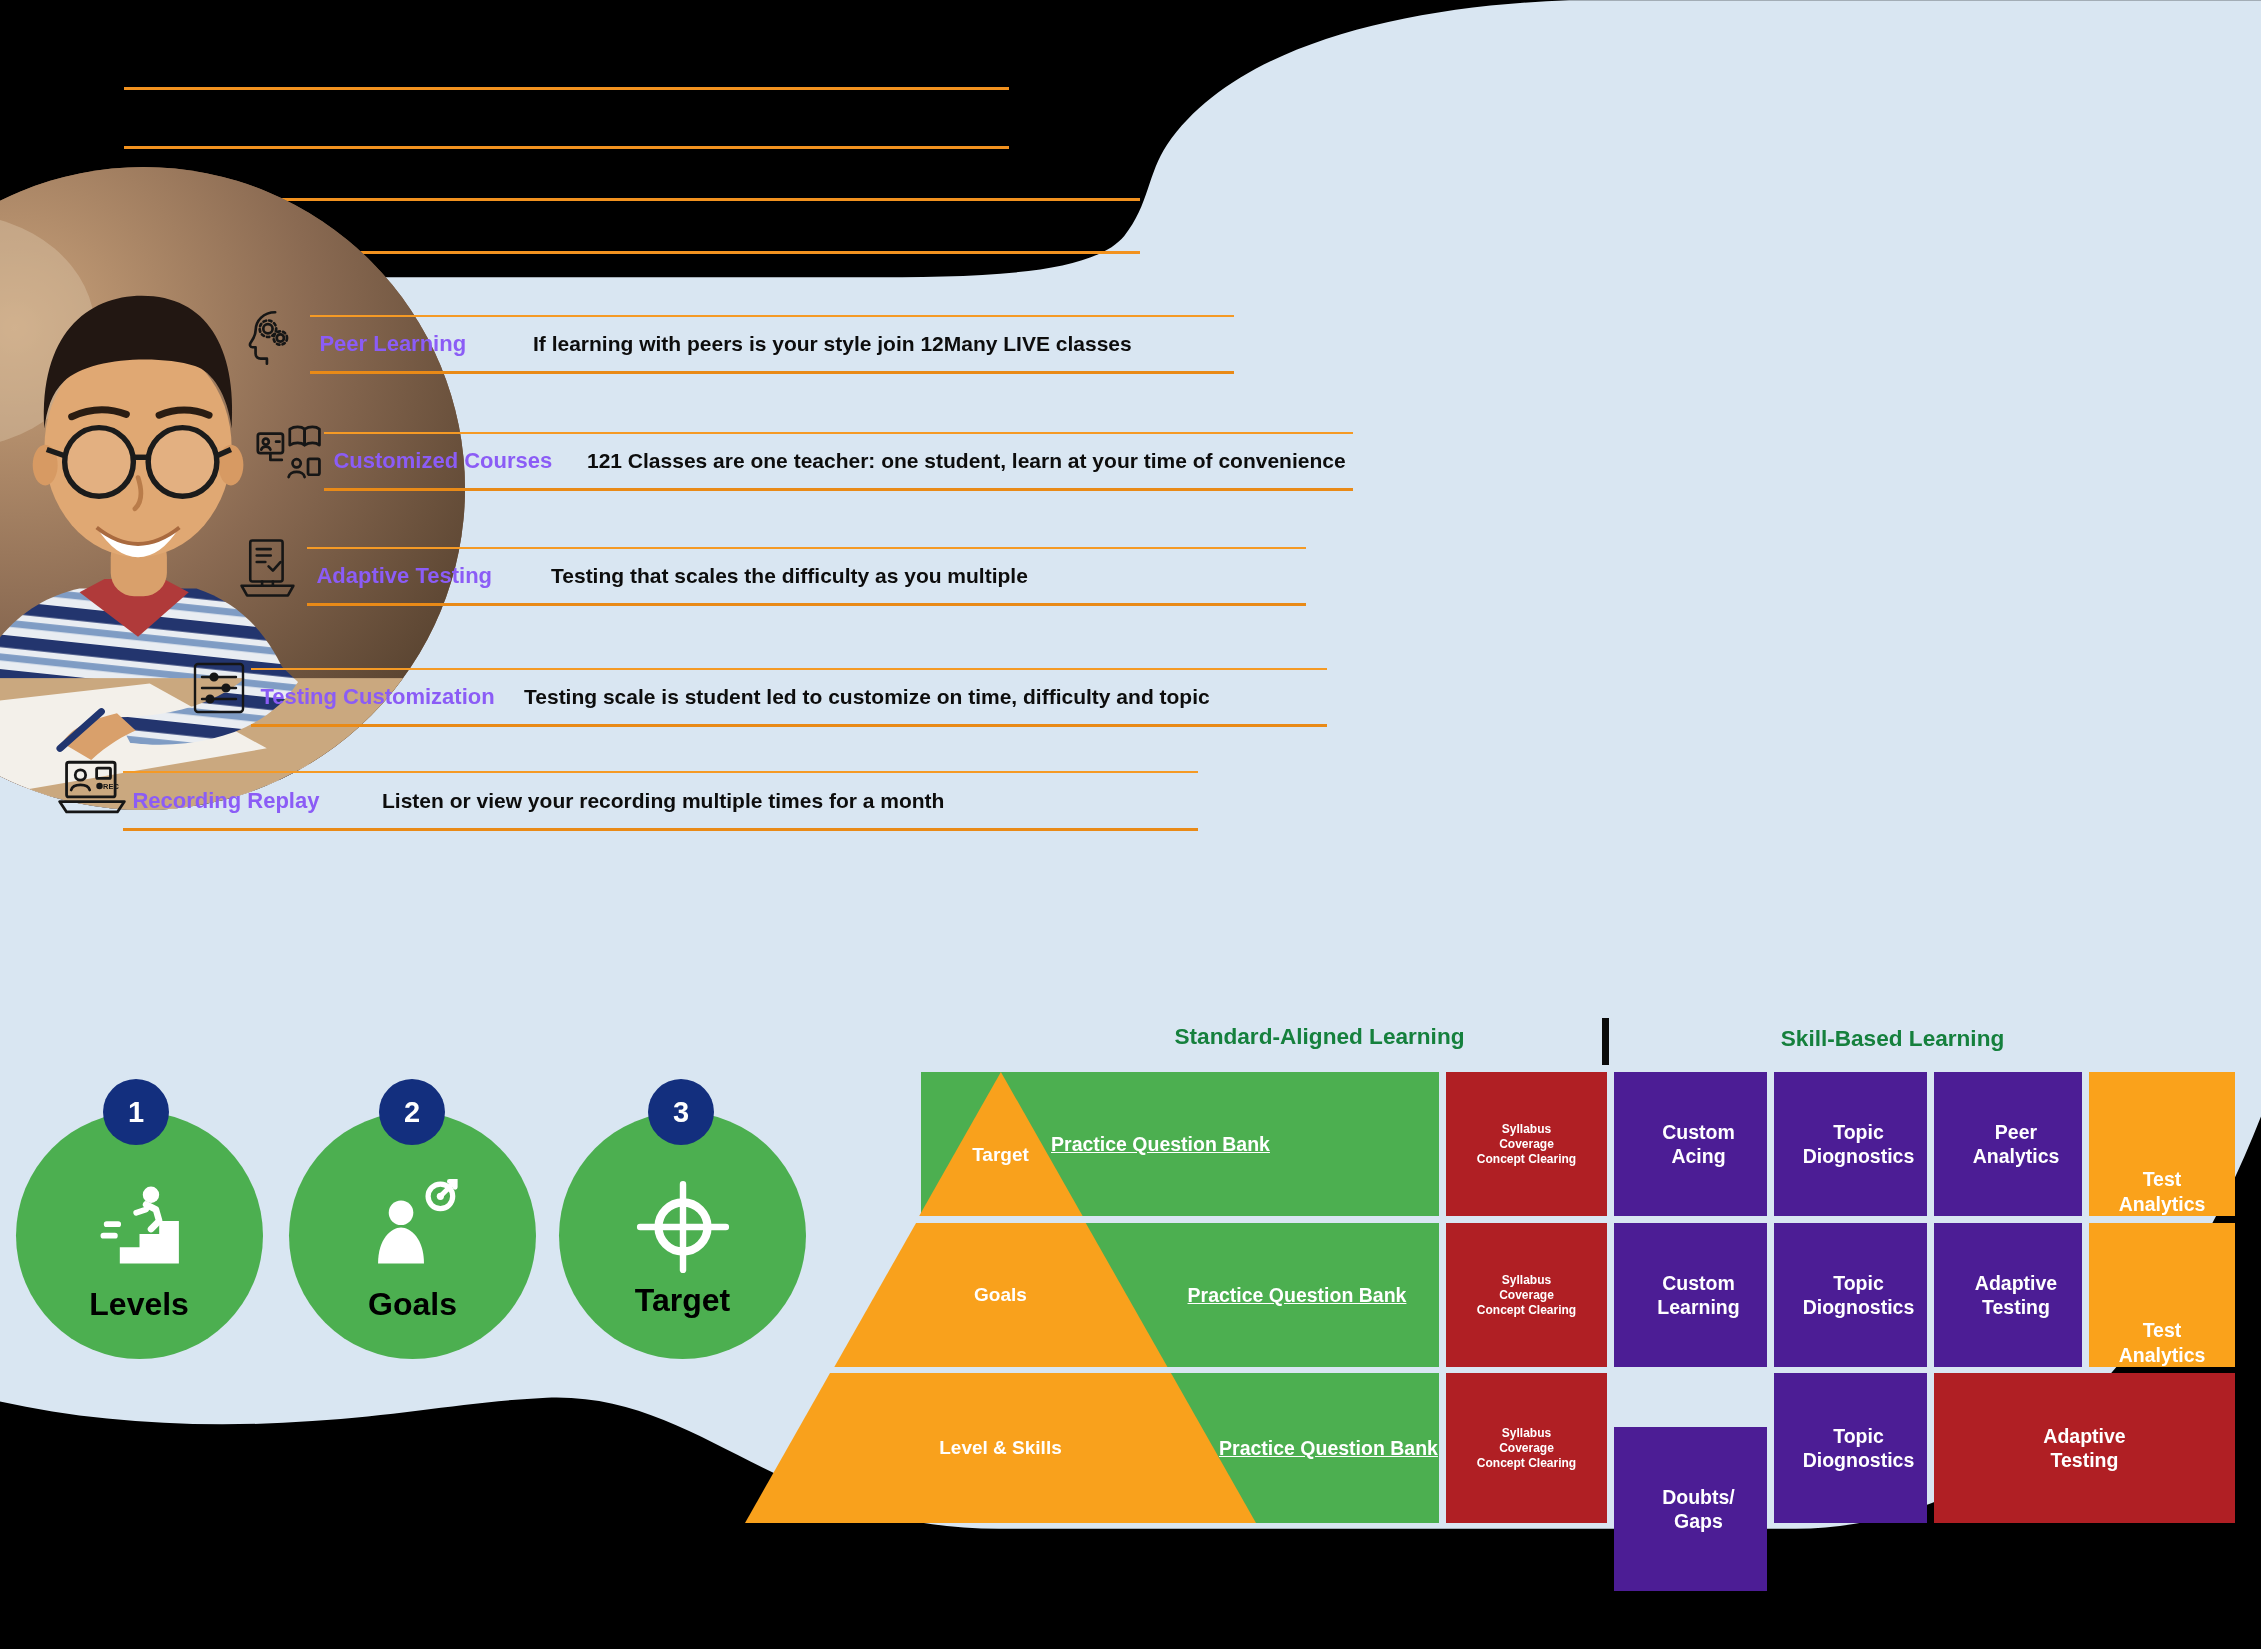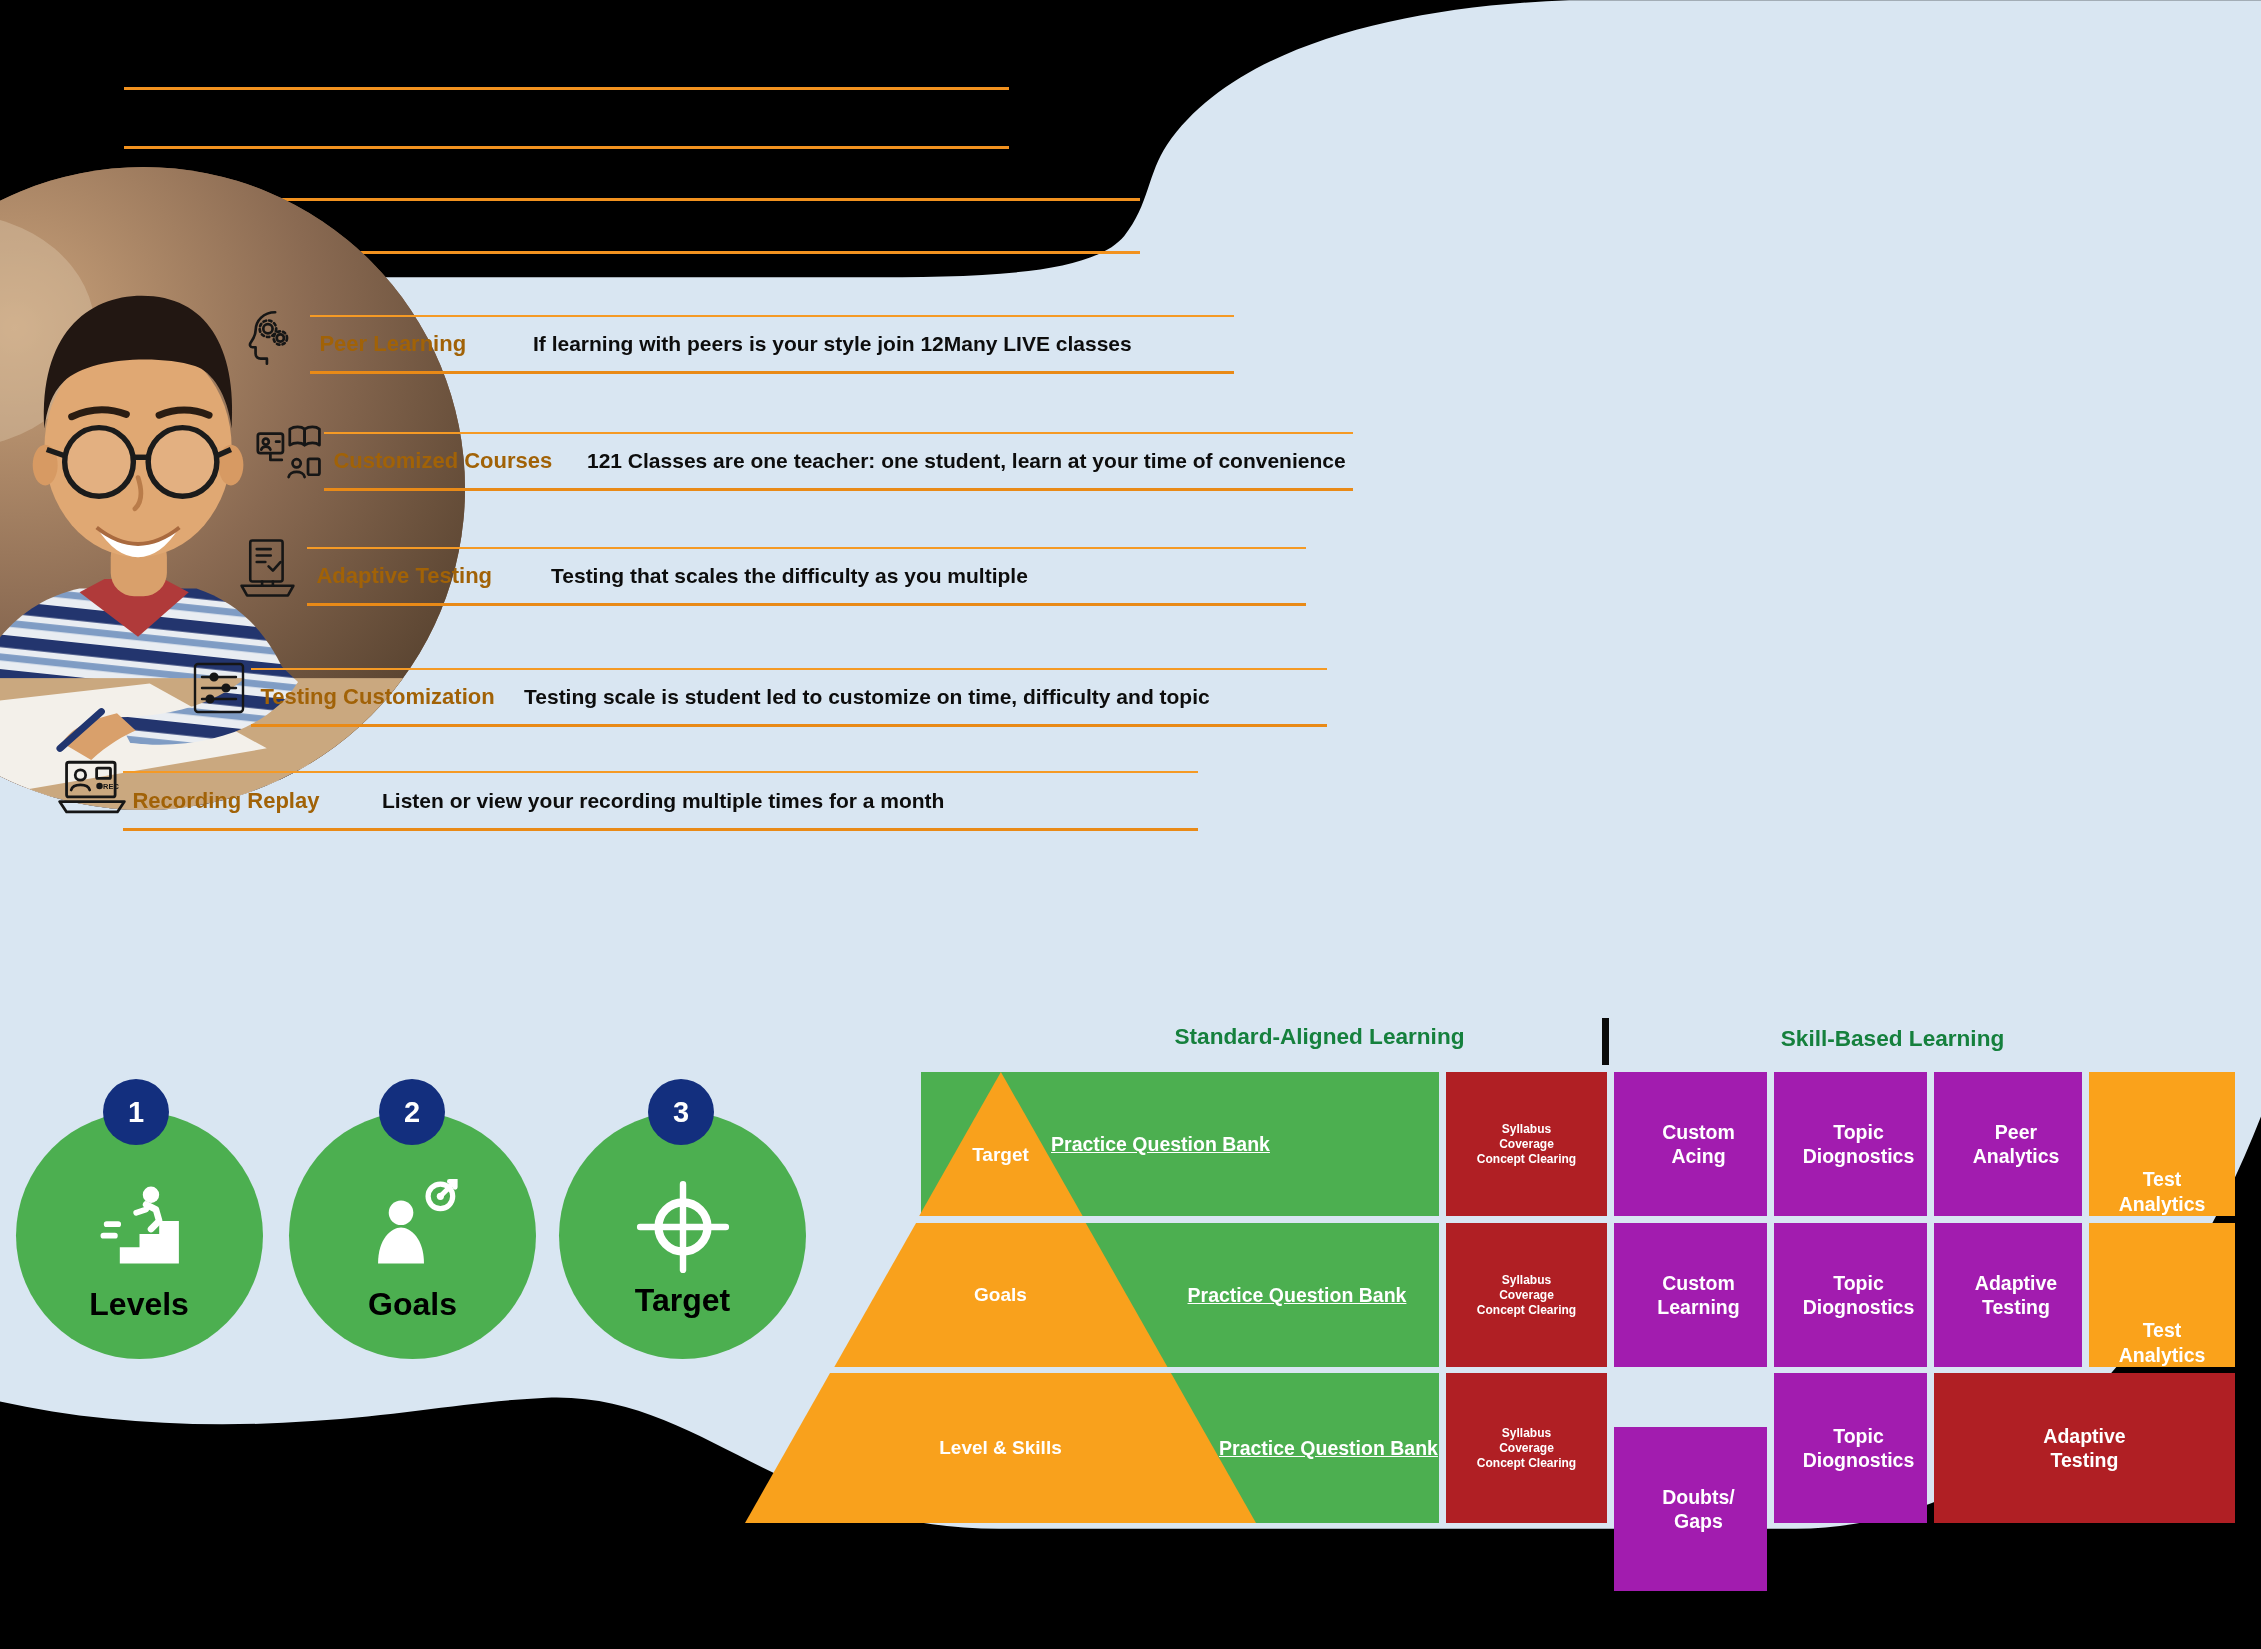--- a/index.html
+++ b/index.html
@@ -6,21 +6,21 @@
   #page{position:relative;width:2261px;height:1650px;background:#000;overflow:hidden;
         font-family:"Liberation Sans",sans-serif;color:#111;}
   #blob{position:absolute;left:0;top:0;}
 
   
   .topline{position:absolute;height:3.1px;background:#F2921F;}
 
   
   .feature{position:absolute;border-top:2.3px solid #F59A25;border-bottom:3.9px solid #E98A17;}
   .ftitle{position:absolute;left:9.4px;top:50%;transform:translateY(-50%);
-          font-weight:700;font-size:22px;color:#a16207;white-space:nowrap;}
+          font-weight:700;font-size:22px;color:#8b5cf6;white-space:nowrap;}
   .fdesc{position:absolute;top:50%;transform:translateY(-50%);
          font-weight:600;font-size:21px;color:#0d0d0d;white-space:nowrap;}
   .ficon{position:absolute;}
 
   
   .photo{position:absolute;left:-178px;top:167px;width:643px;height:643px;border-radius:50%;
          overflow:hidden;background:#7a5c44;}
 
   
   .step{position:absolute;width:247px;height:247px;border-radius:50%;background:#4CAF50;
@@ -30,21 +30,21 @@
          font-weight:700;font-size:29px;display:flex;align-items:center;justify-content:center;}
 
   
   .mx-header{position:absolute;font-weight:700;font-size:22.6px;color:#15803d;text-align:center;}
   .hdr-divider{position:absolute;left:1602px;top:1018px;width:7px;height:47px;background:#0b0b0b;}
   .cell{position:absolute;display:flex;align-items:center;justify-content:center;text-align:center;
         color:#fff;font-weight:600;font-size:19.5px;line-height:1.25;box-sizing:border-box;}
   .cell span{white-space:pre-line;}
   .green{background:#4CAF50;text-decoration:underline;}
   .red{background:#B01F24;}
-  .blue{background:#a21caf;padding-left:16px;}
+  .blue{background:#4c1d95;padding-left:16px;}
   .orangec{background:#FAA21B;align-items:flex-end;}
   .red .cell-text{font-size:12px;}
   .pyr{position:absolute;}
   .pyr-label{position:absolute;color:#fff;font-weight:600;font-size:19px;
              display:flex;align-items:center;justify-content:center;text-align:center;white-space:pre-line;}
 </style>
 </head>
 <body>
 
 <div id="page">

